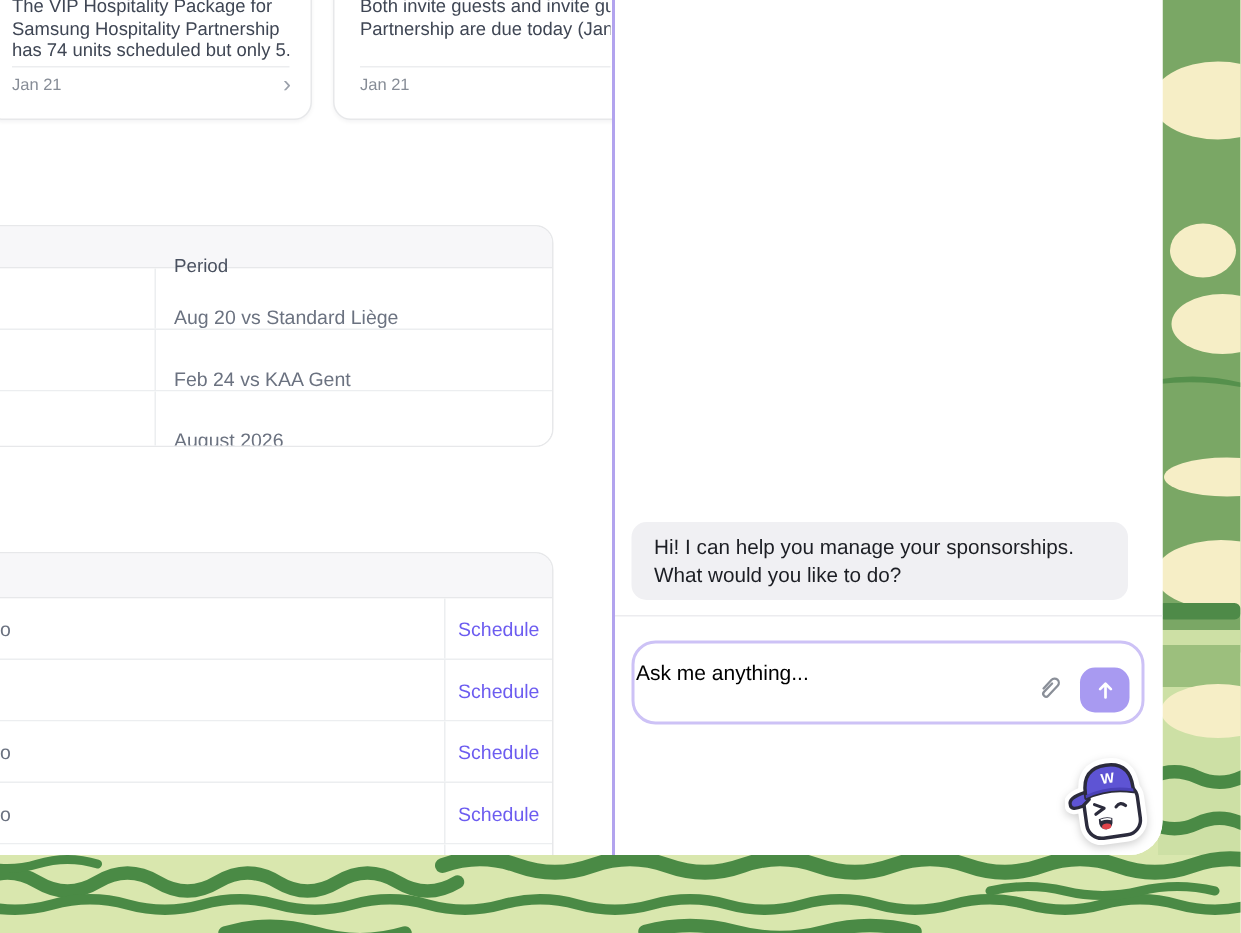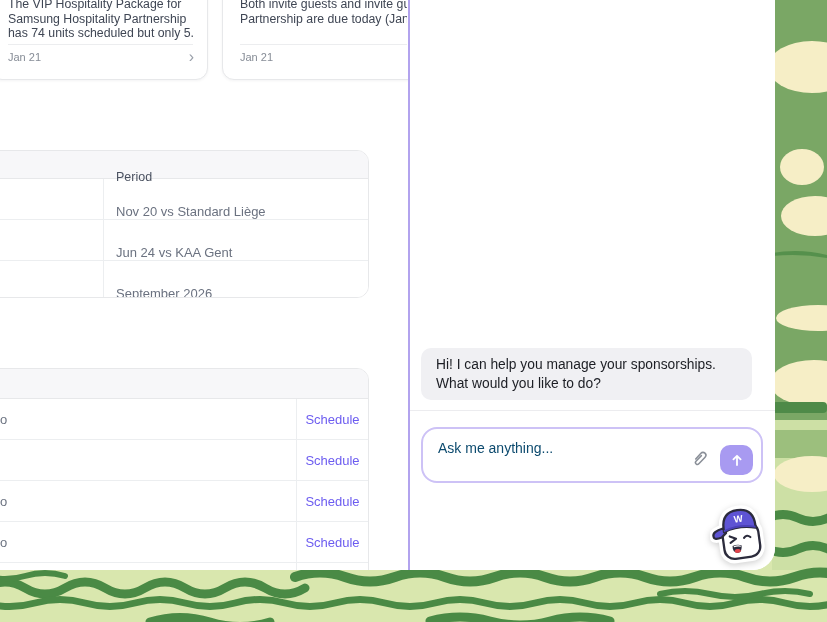--- a/index.html
+++ b/index.html
@@ -54,21 +54,21 @@
 
   
   .chat-panel{position:absolute;left:408px;top:-24px;width:400px;height:594px;background:#fff;
     border-left:2px solid #b2a3ee;box-sizing:border-box;z-index:3;}
   .bubble{position:absolute;left:421px;top:348px;width:331px;min-height:50px;background:#f0f0f3;
     border-radius:10px;padding:7px 15px;box-sizing:border-box;font-size:13.8px;line-height:19px;
     color:#1c1e24;z-index:4;}
   .chat-divider{position:absolute;left:410px;top:410px;width:365px;height:1px;background:#ececef;z-index:4;}
   .chat-input{position:absolute;left:421px;top:427px;width:342px;height:56px;background:#fff;
     border:2px solid #cdc2f6;border-radius:16px;box-sizing:border-box;z-index:4;}
-  .placeholder{position:absolute;left:15px;top:11px;font-size:14px;color:#0c4a6e;}
+  .placeholder{position:absolute;left:1px;top:11px;font-size:14px;color:#000000;}
   .clip-btn{position:absolute;right:52px;top:20px;width:19px;height:19px;cursor:pointer;}
   .send-btn{position:absolute;right:8px;top:16px;width:33px;height:30px;background:#a89af1;
     border-radius:10px;display:flex;align-items:center;justify-content:center;cursor:pointer;border:none;}
   .mascot{position:absolute;left:710px;top:500px;width:60px;height:68px;z-index:4;
     filter:drop-shadow(0 2px 3px rgba(0,0,0,.18));cursor:pointer;}
 </style>
 </head>
 <body>
 
 <svg class="bg" width="827" height="622" viewBox="0 0 827 622">
@@ -124,29 +124,29 @@
     </div>
   </div>
 
   <div class="table table1">
     <div class="thead">
       <div class="c1"></div>
       <div class="c2">Period</div>
     </div>
     <div class="trow">
       <div class="c1"></div>
-      <div class="c2">Nov 20 vs Standard Liège</div>
-    </div>
-    <div class="trow">
-      <div class="c1"></div>
-      <div class="c2">Jun 24 vs KAA Gent</div>
-    </div>
-    <div class="trow">
-      <div class="c1"></div>
-      <div class="c2">September 2026</div>
+      <div class="c2">Aug 20 vs Standard Liège</div>
+    </div>
+    <div class="trow">
+      <div class="c1"></div>
+      <div class="c2">Feb 24 vs KAA Gent</div>
+    </div>
+    <div class="trow">
+      <div class="c1"></div>
+      <div class="c2">August 2026</div>
     </div>
   </div>
 
   <div class="table table2">
     <div class="thead">
       <div class="t2c1"></div>
       <div class="t2c2"></div>
     </div>
     <div class="trow">
       <div class="t2c1">o</div>

